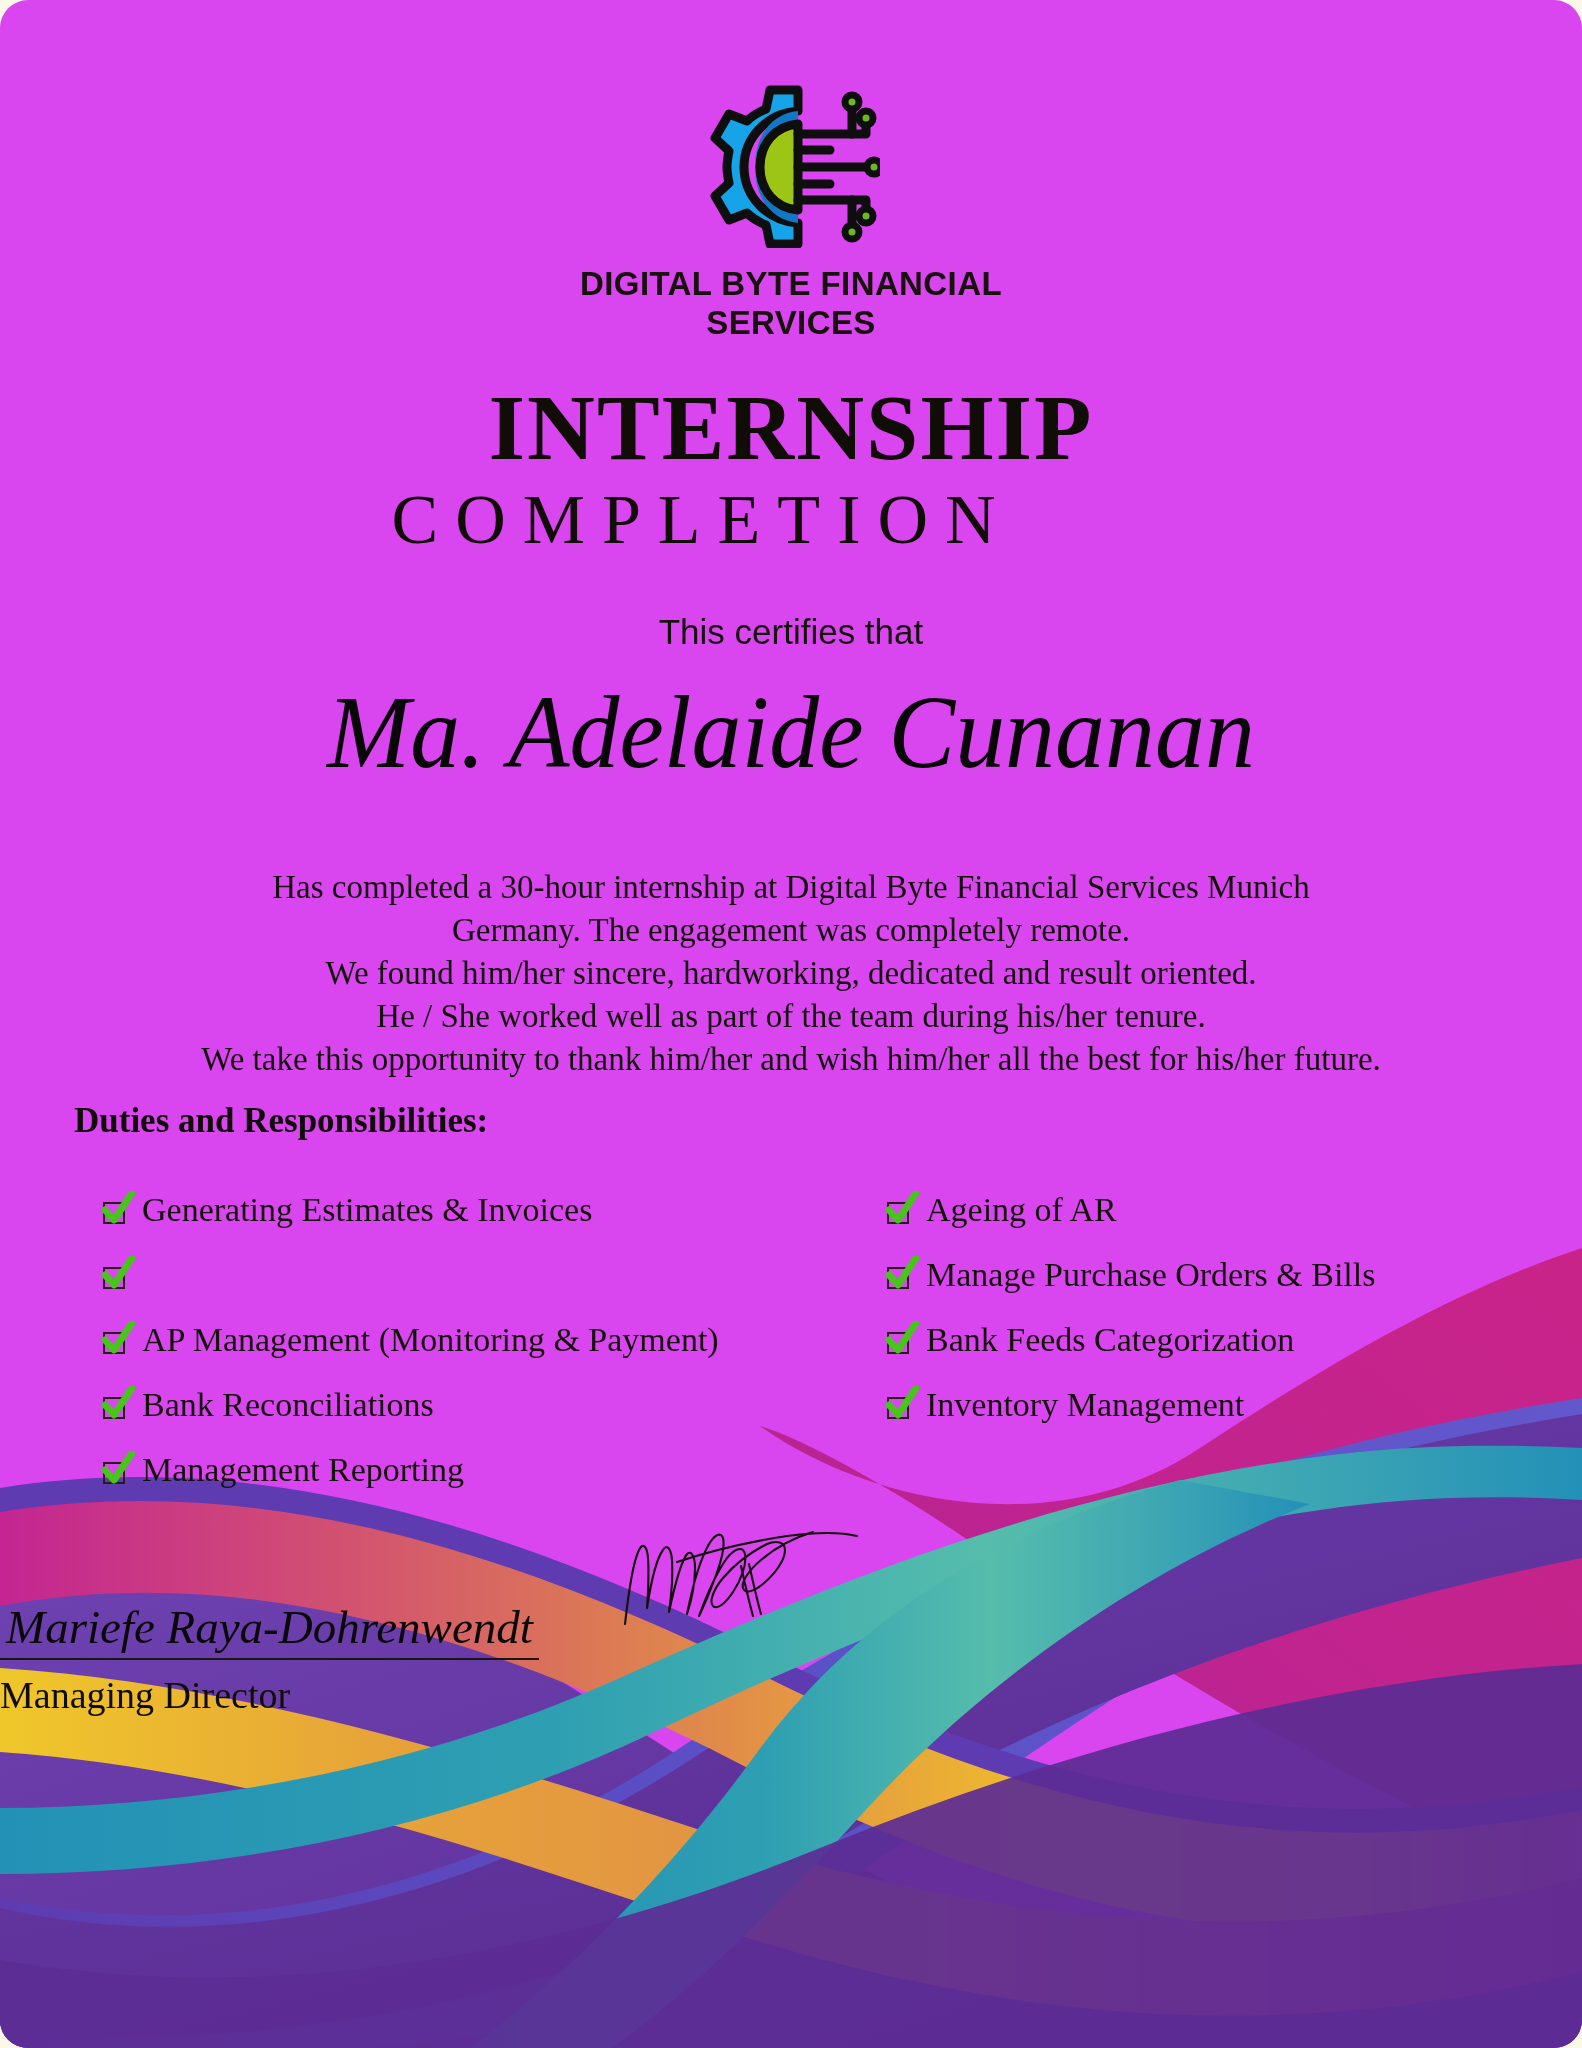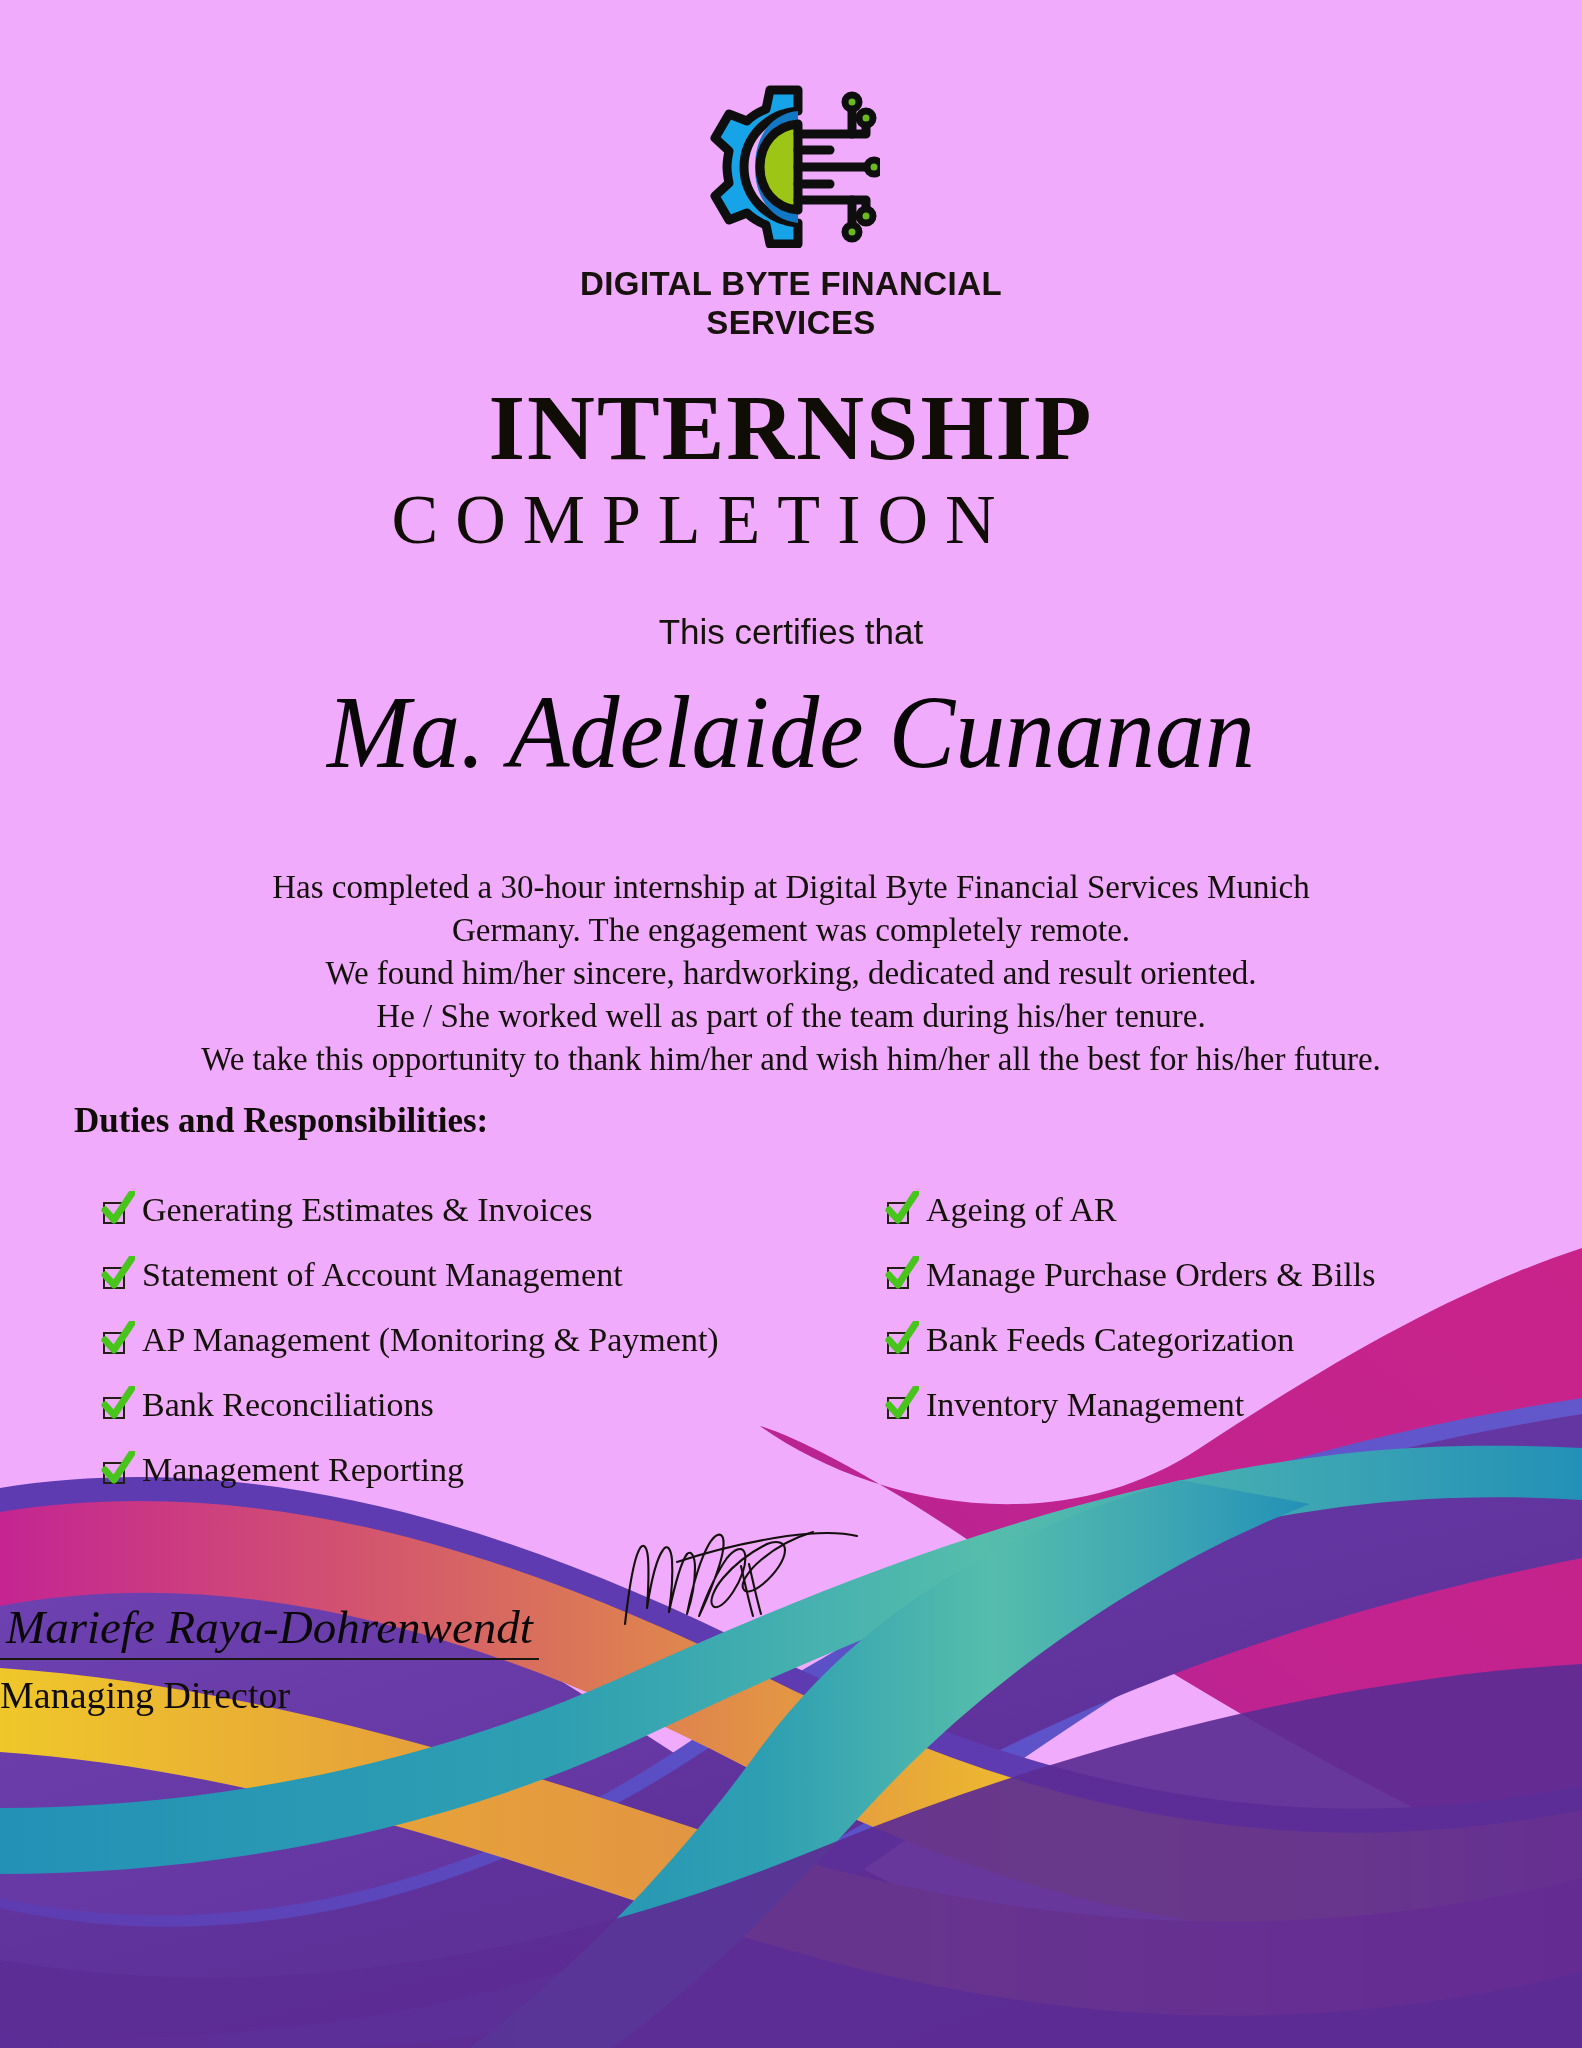--- a/index.html
+++ b/index.html
@@ -2,21 +2,21 @@
 <html><head>
 <meta charset="utf-8">
 <style>
   html,body{margin:0;padding:0;}
   body{
     width:1582px;height:2048px;
     background:#FBF8E8;
     font-family:"Liberation Serif",serif;
     overflow:hidden;position:relative;
   }
-  #cert{position:absolute;inset:0;width:1582px;height:2048px;overflow:hidden;background:#f0abfc;}
+  #cert{position:absolute;inset:0;width:1582px;height:2048px;overflow:hidden;background:#d946ef;border-radius:28px;}
 
   
   #waves{position:absolute;left:0;bottom:0;width:1582px;height:800px;z-index:0;}
 
   
   #content{position:absolute;inset:0;z-index:3;}
 
   .logo-wrap{position:absolute;top:78px;left:0;width:1582px;text-align:center;}
   .logo-svg{display:inline-block;}
 
@@ -269,21 +269,20 @@
           <span class="lbl">Generating Estimates &amp; Invoices</span>
         </div>
 
         <div class="ditem">
           <span class="chk">
             <span class="box"></span>
             <svg width="34" height="36" viewBox="0 0 34 36">
               <path d="M4,19 L13,29 L31,2" fill="none" stroke="#48C41D" stroke-width="7" stroke-linecap="round" stroke-linejoin="round"></path>
             </svg>
           </span>
-          <span class="lbl">Statement of Account Management</span>
         </div>
 
         <div class="ditem">
           <span class="chk">
             <span class="box"></span>
             <svg width="34" height="36" viewBox="0 0 34 36">
               <path d="M4,19 L13,29 L31,2" fill="none" stroke="#48C41D" stroke-width="7" stroke-linecap="round" stroke-linejoin="round"></path>
             </svg>
           </span>
           <span class="lbl">AP Management (Monitoring &amp; Payment)</span>

